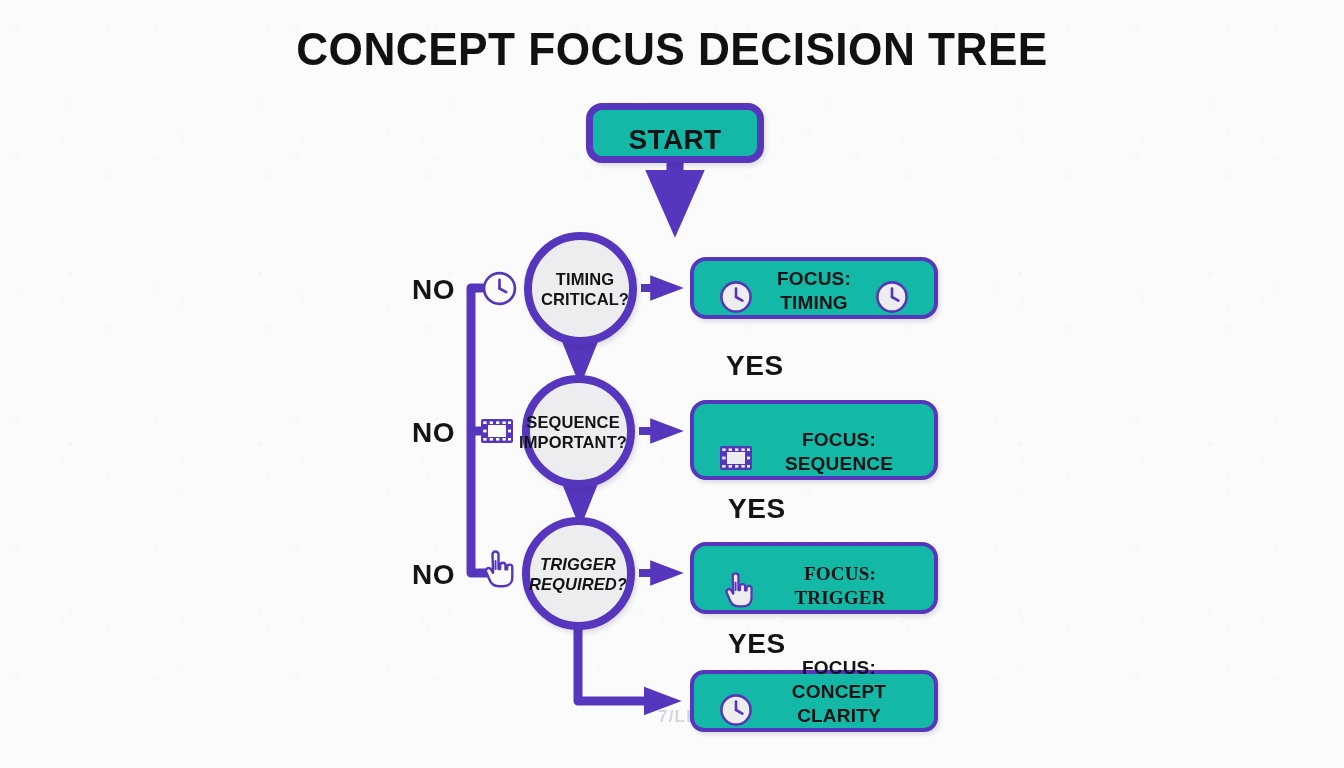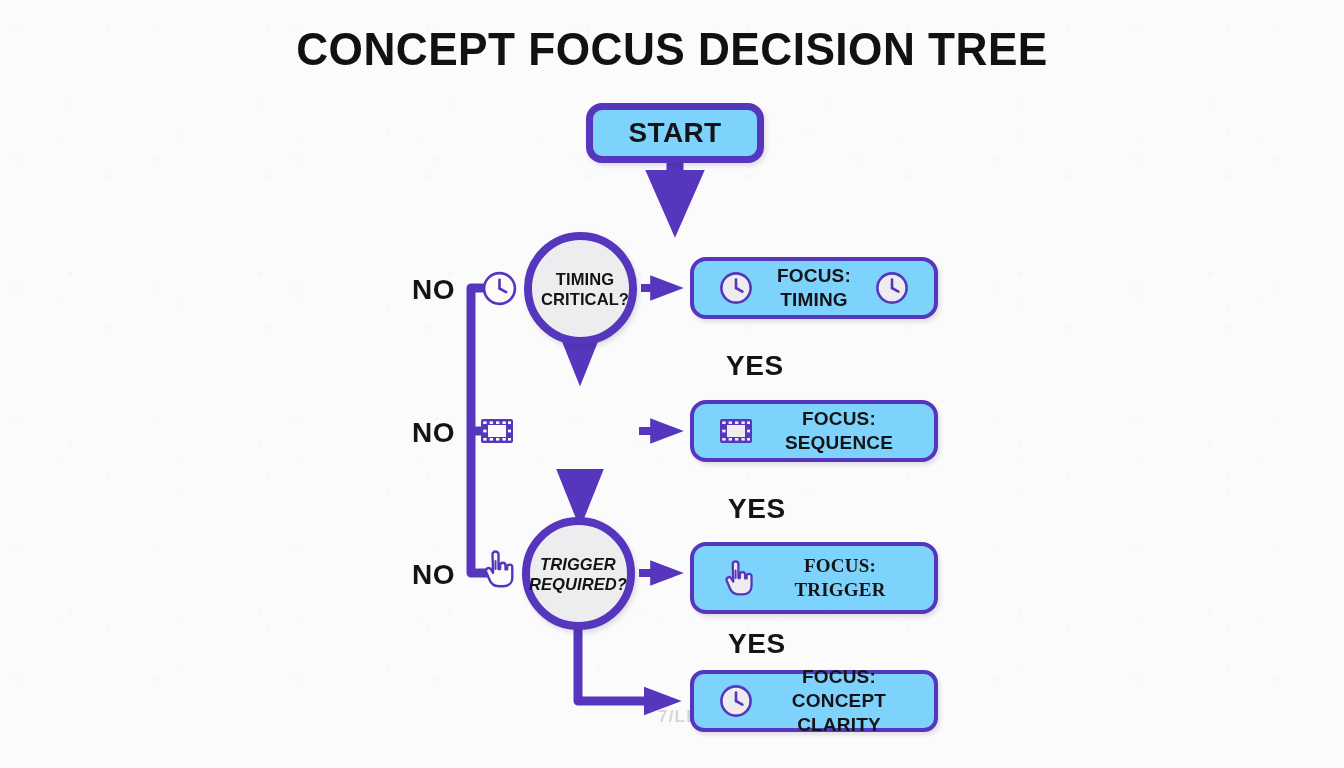--- a/index.html
+++ b/index.html
@@ -58,24 +58,24 @@
     position: absolute;
     inset: 0;
     width: 1344px;
     height: 768px;
   }
 
   
   .node {
     position: absolute;
     box-sizing: border-box;
-    background: #7dd3fc;
+    background: #14b8a6;
     border-radius: 14px;
     display: flex;
-    align-items: center;
+    align-items: flex-end;
     justify-content: center;
   }
   .node.start {
     border: 7px solid #5636bd;
     border-radius: 16px;
     box-shadow: 2px 3px 4px rgba(40,30,80,0.13);
   }
   .node.outcome {
     border: 4px solid #5636bd;
     border-radius: 16px;
@@ -209,20 +209,24 @@
   </div>
 
   <svg class="icon floating" style="left:481px; top:270px;" width="37" height="37" viewBox="0 0 36 36">
     <circle cx="18" cy="18" r="15" fill="#fbfbfc" stroke="#5636bd" stroke-width="2.6"></circle>
     <line x1="18" y1="18" x2="18" y2="9.5" stroke="#5636bd" stroke-width="2.6" stroke-linecap="round"></line>
     <line x1="18" y1="18" x2="24.5" y2="21.5" stroke="#5636bd" stroke-width="2.6" stroke-linecap="round"></line>
   </svg>
   <div class="edge-label" style="left:412px; top:274px;">NO</div>
   <div class="edge-label" style="left:726px; top:350px;">YES</div>
 
+  <div class="decision" style="left:522px; top:375px; width:113px; height:113px;">
+    <span class="dec-label">SEQUENCE
+IMPORTANT?</span>
+  </div>
 
   <svg class="icon floating" style="left:479px; top:413px;" width="36" height="36" viewBox="0 0 36 36">
     <rect x="2" y="6" width="32" height="24" rx="2" fill="#5636bd"></rect>
     <rect x="9" y="12" width="18" height="12" fill="#fbfbfc"></rect>
     <g fill="#fbfbfc">
       <rect x="4.2" y="8.4" width="3.4" height="2.6"></rect>
       <rect x="10.6" y="8.4" width="3.4" height="2.6"></rect>
       <rect x="17" y="8.4" width="3.4" height="2.6"></rect>
       <rect x="23.4" y="8.4" width="3.4" height="2.6"></rect>
       <rect x="29" y="8.4" width="3.0" height="2.6"></rect>
@@ -261,21 +265,21 @@
       <line x1="18" y1="18" x2="24.4" y2="21.6" stroke="#5636bd" stroke-width="2.6" stroke-linecap="round"></line>
     </svg>
     <span class="node-label">FOCUS: TIMING</span>
     <svg class="icon" width="36" height="36" viewBox="0 0 36 36">
       <circle cx="18" cy="18" r="14.6" fill="#ededef" stroke="#5636bd" stroke-width="2.6"></circle>
       <line x1="18" y1="18" x2="18" y2="9.6" stroke="#5636bd" stroke-width="2.6" stroke-linecap="round"></line>
       <line x1="18" y1="18" x2="24.4" y2="21.6" stroke="#5636bd" stroke-width="2.6" stroke-linecap="round"></line>
     </svg>
   </div>
 
-  <div class="node outcome" style="left:690px; top:400px; width:248px; height:62px;">
+  <div class="node outcome" style="left:690px; top:400px; width:248px; height:80px;">
     <svg class="icon" width="36" height="36" viewBox="0 0 36 36">
       <rect x="2" y="6" width="32" height="24" rx="2" fill="#5636bd"></rect>
       <rect x="9" y="12" width="18" height="12" fill="#ededef"></rect>
       <g fill="#ededef">
         <rect x="4.2" y="8.4" width="3.4" height="2.6"></rect>
         <rect x="10.6" y="8.4" width="3.4" height="2.6"></rect>
         <rect x="17" y="8.4" width="3.4" height="2.6"></rect>
         <rect x="23.4" y="8.4" width="3.4" height="2.6"></rect>
         <rect x="29" y="8.4" width="3.0" height="2.6"></rect>
         <rect x="4.2" y="25" width="3.4" height="2.6"></rect>

